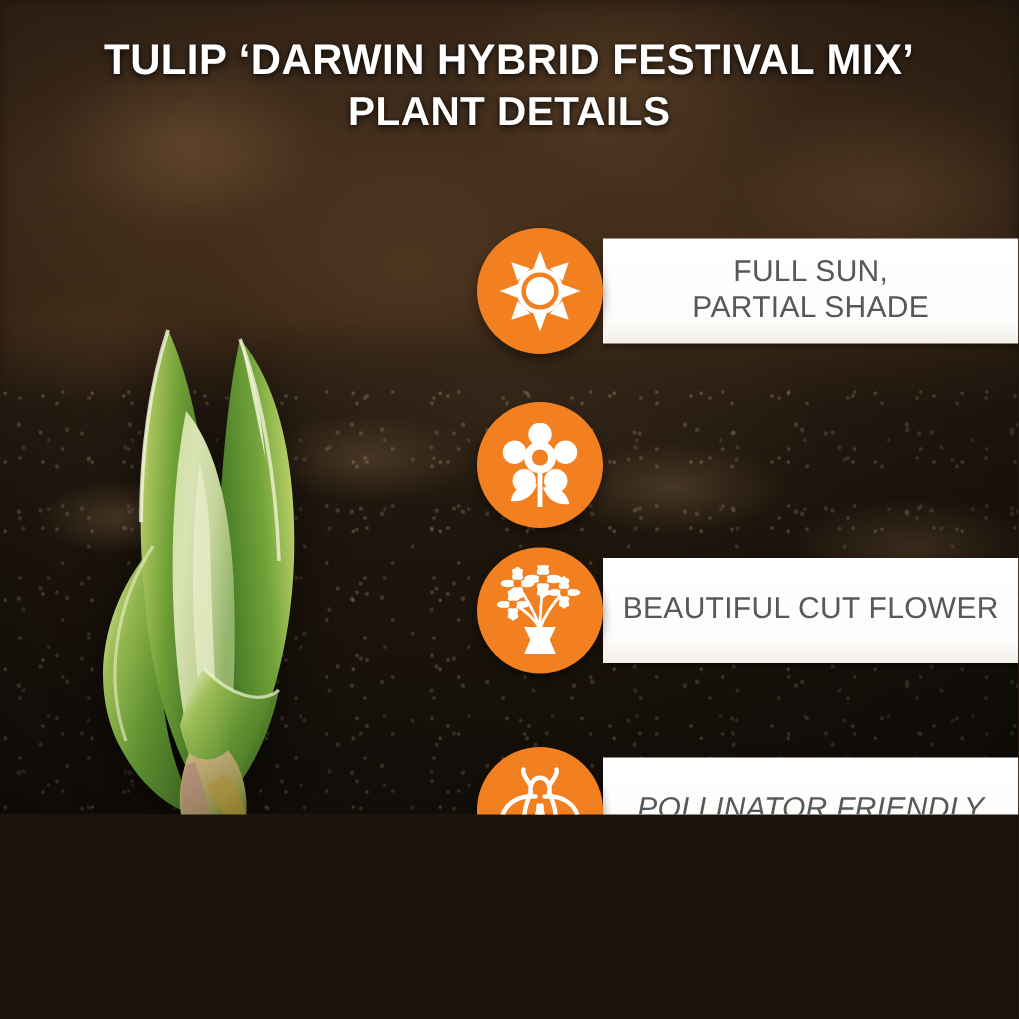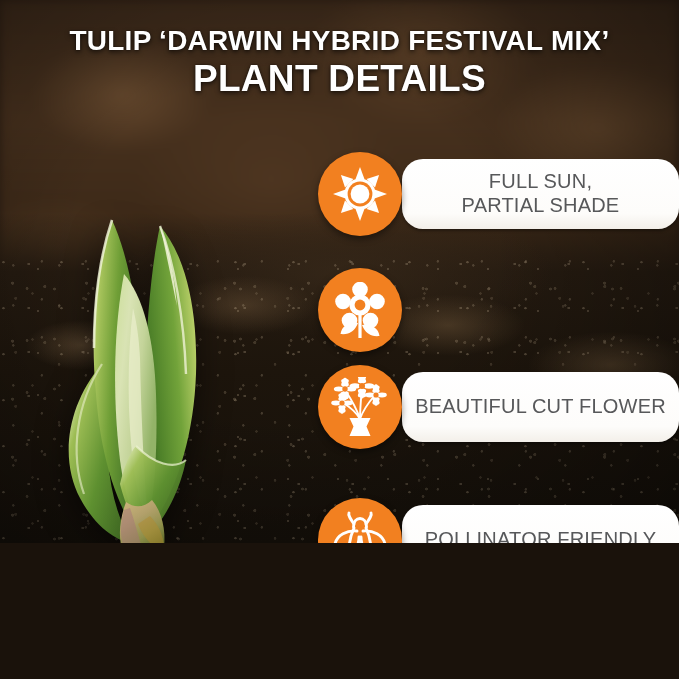--- a/index.html
+++ b/index.html
@@ -71,31 +71,31 @@
     position:absolute;left:0;top:26px;width:679px;text-align:center;
     pointer-events:none;
   }
   .title-line{
     color:#ffffff;font-weight:700;letter-spacing:.3px;
     text-shadow:0 2px 5px rgba(0,0,0,.65), 0 0 2px rgba(0,0,0,.5);
     line-height:1.04;
     font-family:"Liberation Sans", sans-serif;
   }
   .title-1{font-size:28.5px;transform:scaleX(.98);}
-  .title-2{font-size:37px;margin-top:4px;text-align:center;}
+  .title-2{font-size:27px;margin-top:4px;text-align:center;}
 
   
   .feature{
     position:absolute;right:0;height:70px;display:flex;align-items:center;
   }
   .bar{
     position:absolute;right:0;top:0;height:70px;
     background:linear-gradient(180deg,#ffffff 0%,#fdfcfa 78%,#f3efe9 100%);
     box-shadow:0 2px 3px rgba(0,0,0,.35);
-    display:flex;align-items:center;justify-content:center;border-radius:21px;
+    display:flex;align-items:center;justify-content:center;
   }
   .bar-text{
     color:#57585a;font-size:20px;font-weight:400;letter-spacing:.2px;
     text-align:center;line-height:1.18;white-space:pre-line;
     font-family:"Liberation Sans", sans-serif;
   }
   .badge{
     position:absolute;left:0;top:0;width:84px;height:84px;border-radius:50%;
     background:#F28020;display:flex;align-items:center;justify-content:center;
     box-shadow:0 3px 7px rgba(0,0,0,.45);
@@ -108,21 +108,21 @@
   #row-0 .badge{top:-7px;}
 
   #row-1{top:275px;left:318px;width:361px;}
   #row-1 .bar{left:84px;width:277px;}
   #row-1 .badge{top:-7px;}
 
   #row-2{top:372px;left:308px;width:371px;}
   #row-2 .bar{left:94px;width:277px;}
   #row-2 .badge{top:-7px;left:10px;}
 
-  #row-3{top:505px;left:308px;width:371px;}
+  #row-3{top:505px;left:308px;width:371px;font-style:italic;}
   #row-3 .bar{left:94px;width:277px;}
   #row-3 .badge{top:-7px;left:10px;}
 </style>
 </head>
 <body>
 
 <div class="canvas">
 
   <div class="photo">
     <div class="soil-far"></div>

